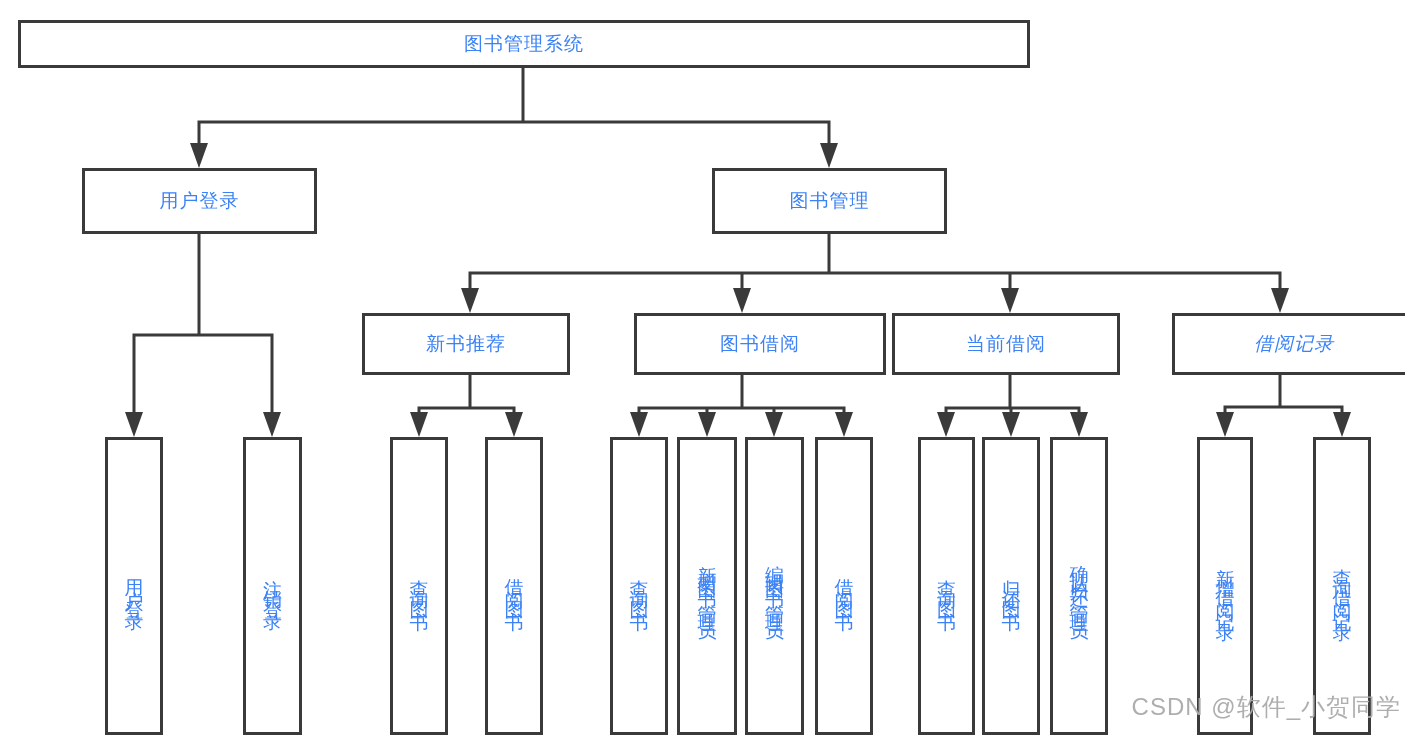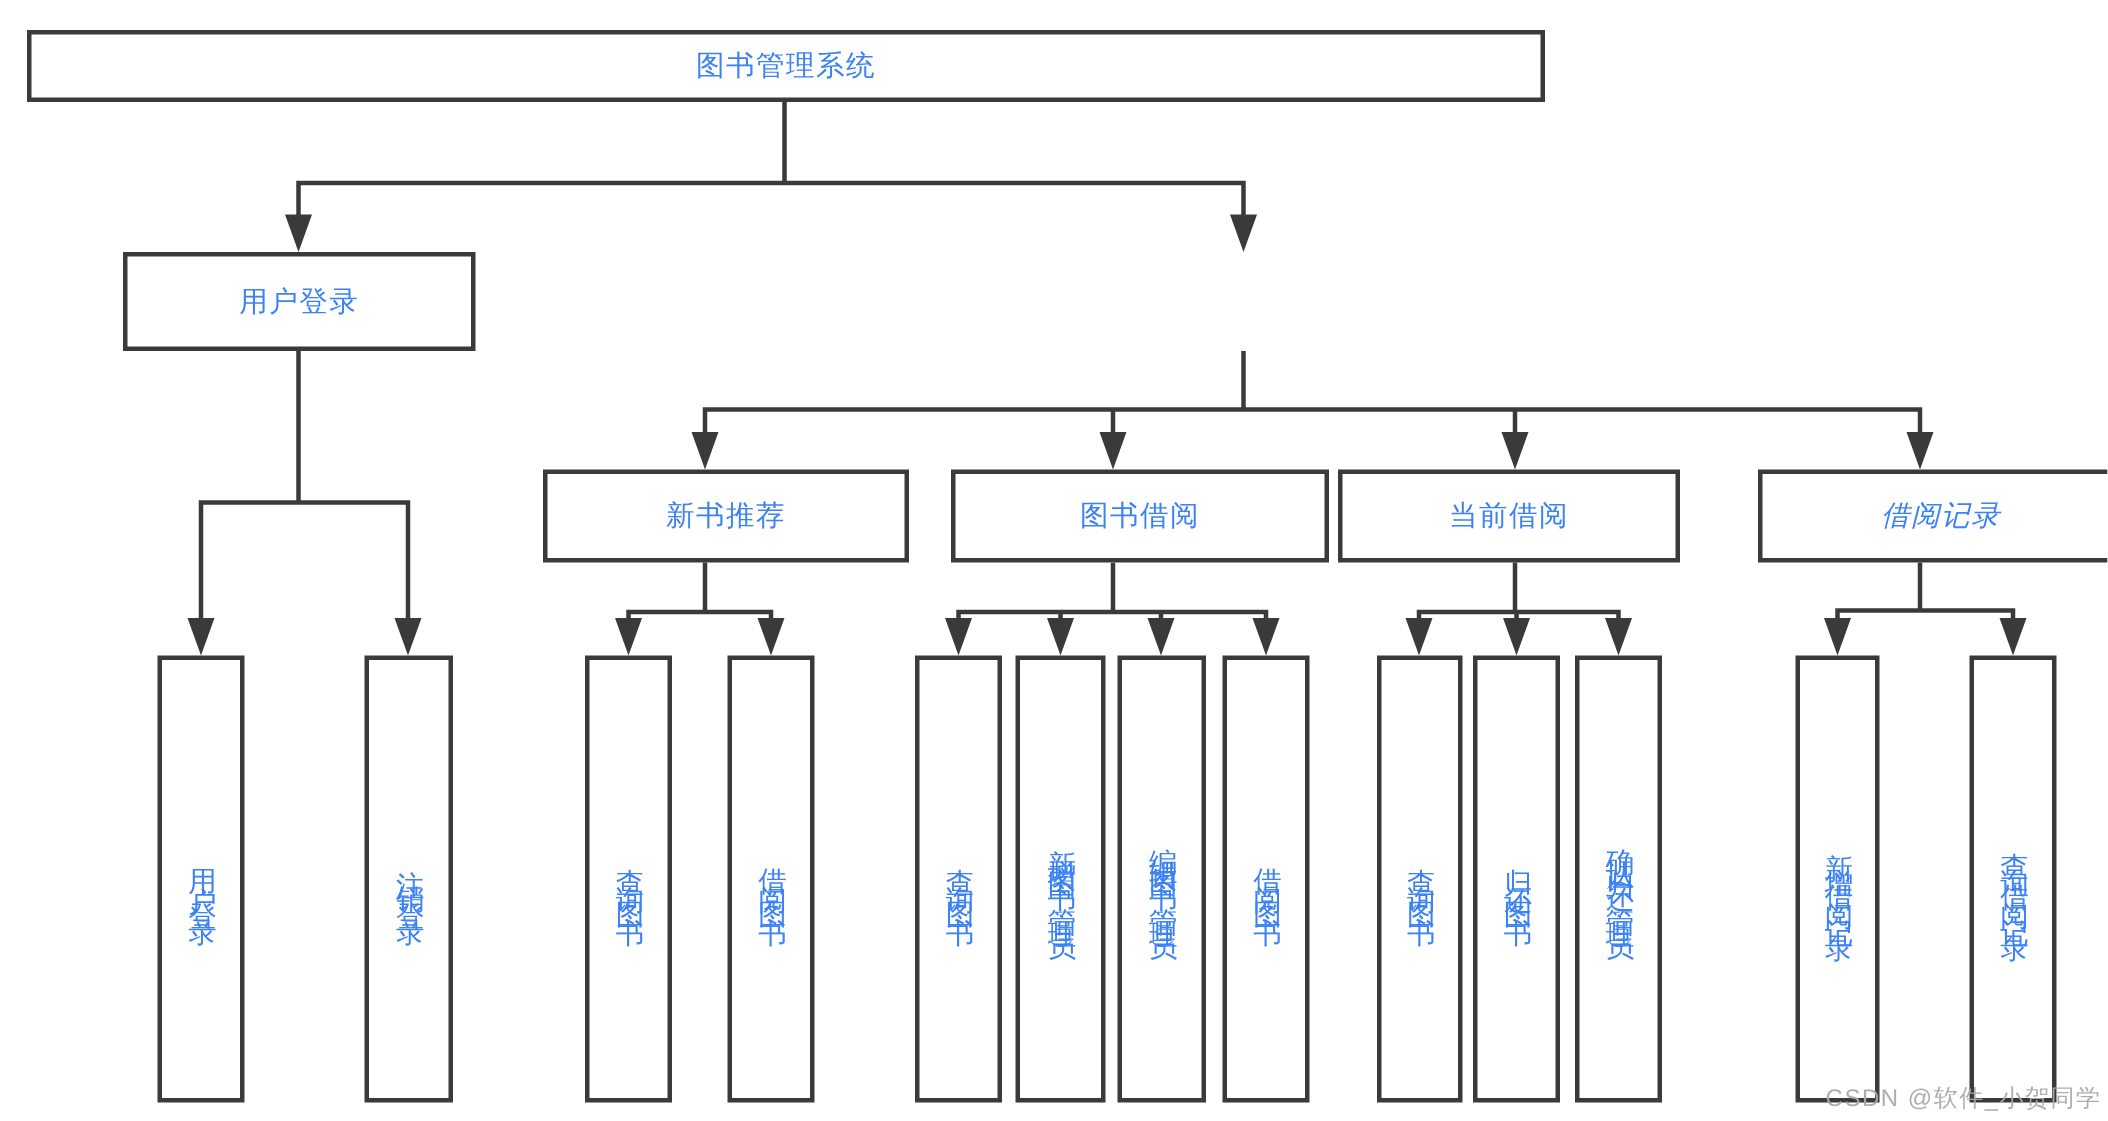--- a/index.html
+++ b/index.html
@@ -38,22 +38,22 @@
   .leaf {
     writing-mode: vertical-rl;
     text-orientation: mixed;
     letter-spacing: 11px;
     font-size: 19px;
     white-space: normal;
   }
   #watermark {
     position: absolute;
     right: 4px;
-    bottom: 4px;
-    font-size: 16px;
+    bottom: 24px;
+    font-size: 24px;
     color: rgba(170, 170, 170, 0.95);
     z-index: 3;
     letter-spacing: 1px;
     text-align: right;
   }
 </style>
 </head>
 <body>
 
 <div id="canvas">
@@ -94,22 +94,23 @@
         <polygon points="1002,412 1020,412 1011,437"></polygon>
         <polygon points="1070,412 1088,412 1079,437"></polygon>
         <polygon points="1216,412 1234,412 1225,437"></polygon>
         <polygon points="1333,412 1351,412 1342,437"></polygon>
       </g>
   </svg>
 
   <div class="box" style="left:18px; top:20px; width:1012px; height:48px;">图书管理系统</div>
 
   <div class="box" style="left:82px; top:168px; width:235px; height:66px;">用户登录</div>
+  <div class="box" style="left:712px; top:168px; width:235px; height:66px;">图书管理</div>
 
-  <div class="box" style="left:362px; top:313px; width:244px; height:62px;">新书推荐</div>
+  <div class="box" style="left:362px; top:313px; width:208px; height:62px;">新书推荐</div>
   <div class="box" style="left:634px; top:313px; width:252px; height:62px;">图书借阅</div>
   <div class="box" style="left:892px; top:313px; width:228px; height:62px;">当前借阅</div>
   <div class="box" style="left:1172px; top:313px; width:244px; height:62px;font-style:italic;">借阅记录</div>
 
   <div class="box leaf" style="left:105px; top:437px; width:58px; height:298px;">用户登录</div>
   <div class="box leaf" style="left:243px; top:437px; width:59px; height:298px;">注销登录</div>
 
   <div class="box leaf" style="left:390px; top:437px; width:58px; height:298px;">查询图书</div>
   <div class="box leaf" style="left:485px; top:437px; width:58px; height:298px;">借阅图书</div>
 

